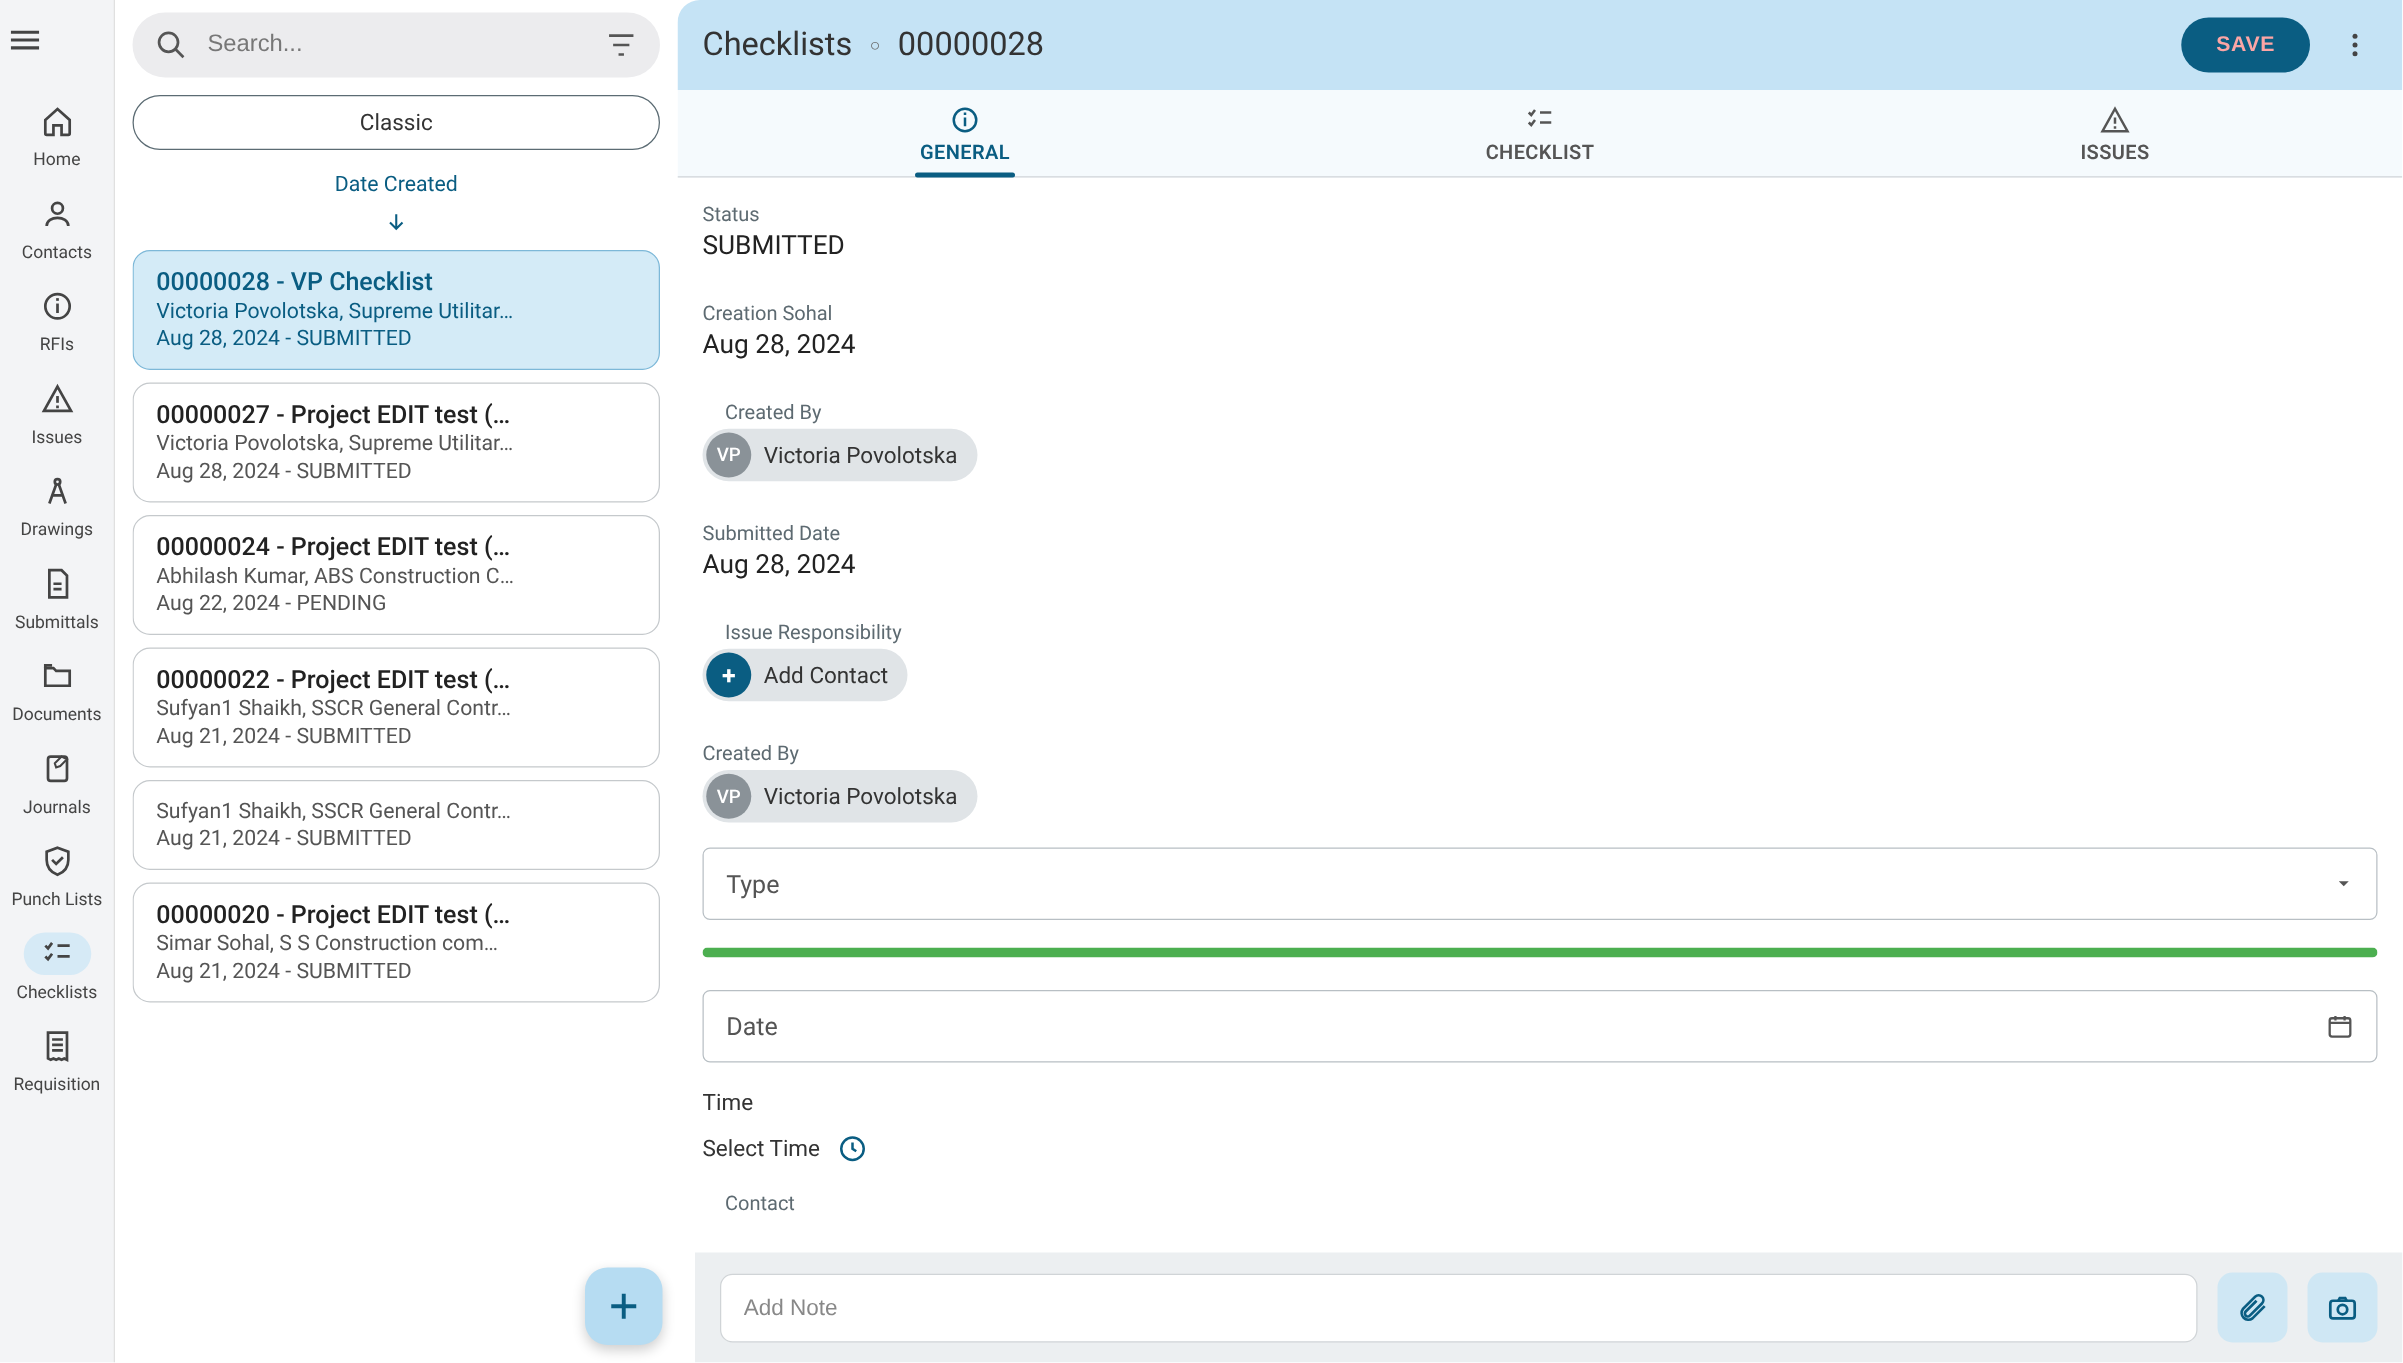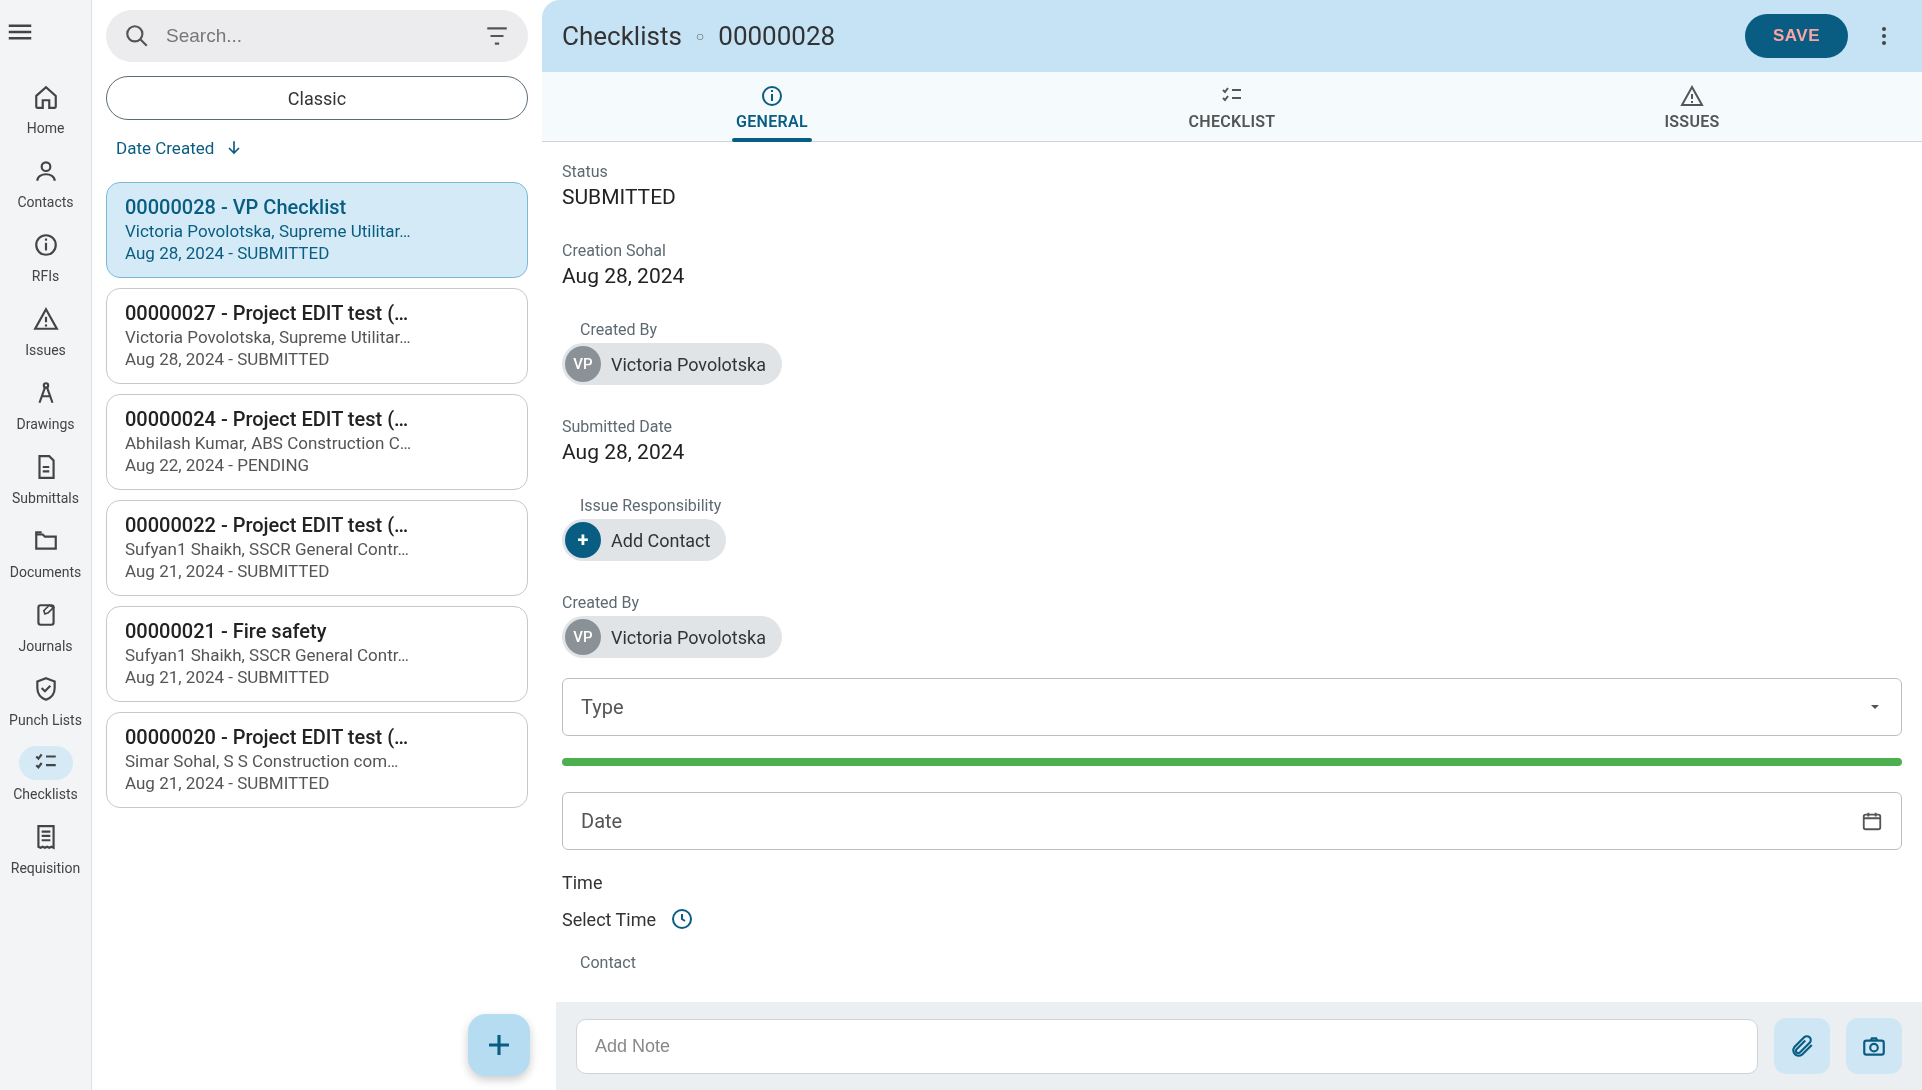--- a/index.html
+++ b/index.html
@@ -84,27 +84,27 @@
     background: #cde1f0;
     color: #1a1a1a;
     font-weight: 500;
   }
 
   .sort-row {
     display: flex; align-items: center; gap: 10px;
     color: #0a5d82;
     font-size: 17px;
     padding: 0 10px 12px;
+    flex-direction: column;
   }
 
   .cards {
     flex: 1;
     overflow-y: auto;
     padding-bottom: 40px;
-    margin-top: 12px;
   }
   .card {
     border: 1px solid #c5c9cc;
     border-radius: 14px;
     padding: 12px 18px 14px;
     margin-bottom: 10px;
     cursor: pointer;
     background: #fff;
   }
   .card.selected {
@@ -495,21 +495,20 @@
         <div class="card-title">00000024 - Project EDIT test (…</div>
         <div class="card-author">Abhilash Kumar, ABS Construction C…</div>
         <div class="card-meta">Aug 22, 2024 - PENDING</div>
       </div>
       <div class="card">
         <div class="card-title">00000022 - Project EDIT test (…</div>
         <div class="card-author">Sufyan1 Shaikh, SSCR General Contr…</div>
         <div class="card-meta">Aug 21, 2024 - SUBMITTED</div>
       </div>
       <div class="card">
-        <div class="card-title">00000021 - Fire safety</div>
         <div class="card-author">Sufyan1 Shaikh, SSCR General Contr…</div>
         <div class="card-meta">Aug 21, 2024 - SUBMITTED</div>
       </div>
       <div class="card">
         <div class="card-title">00000020 - Project EDIT test (…</div>
         <div class="card-author">Simar Sohal, S S Construction com…</div>
         <div class="card-meta">Aug 21, 2024 - SUBMITTED</div>
       </div>
     </div>
 

